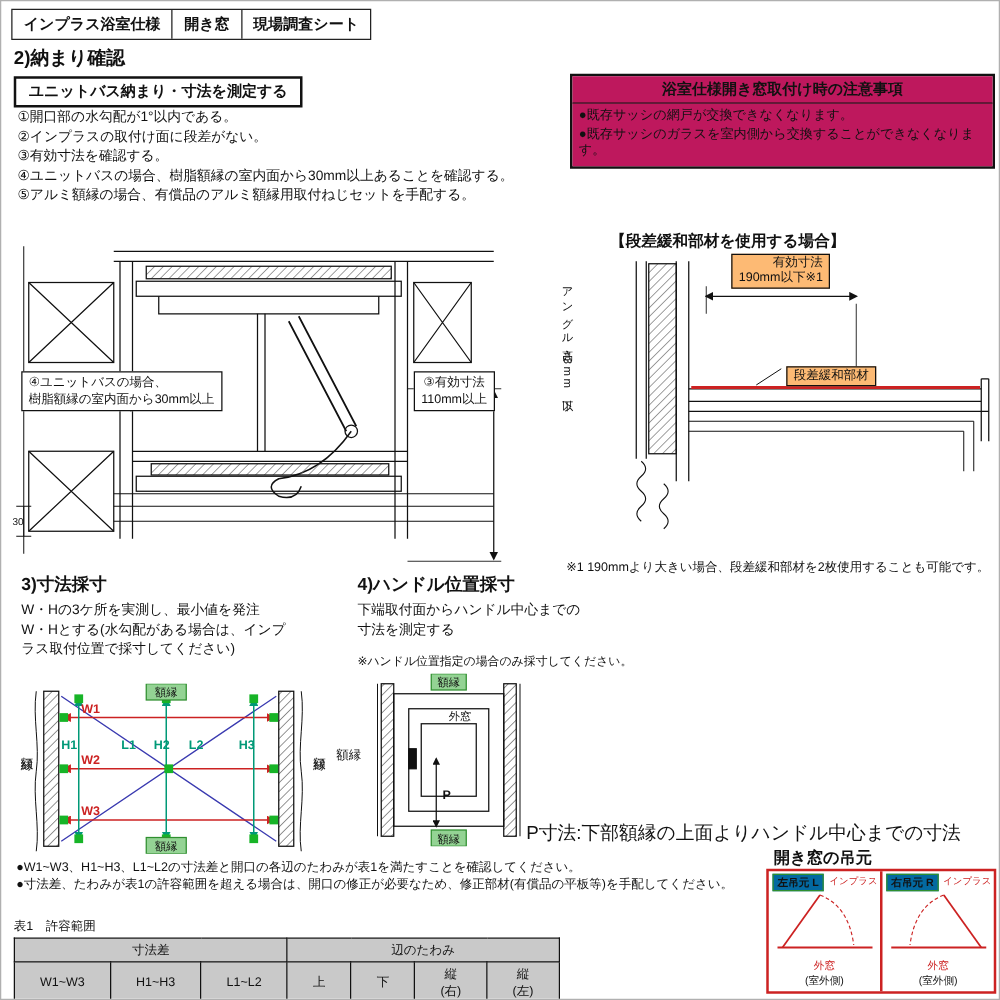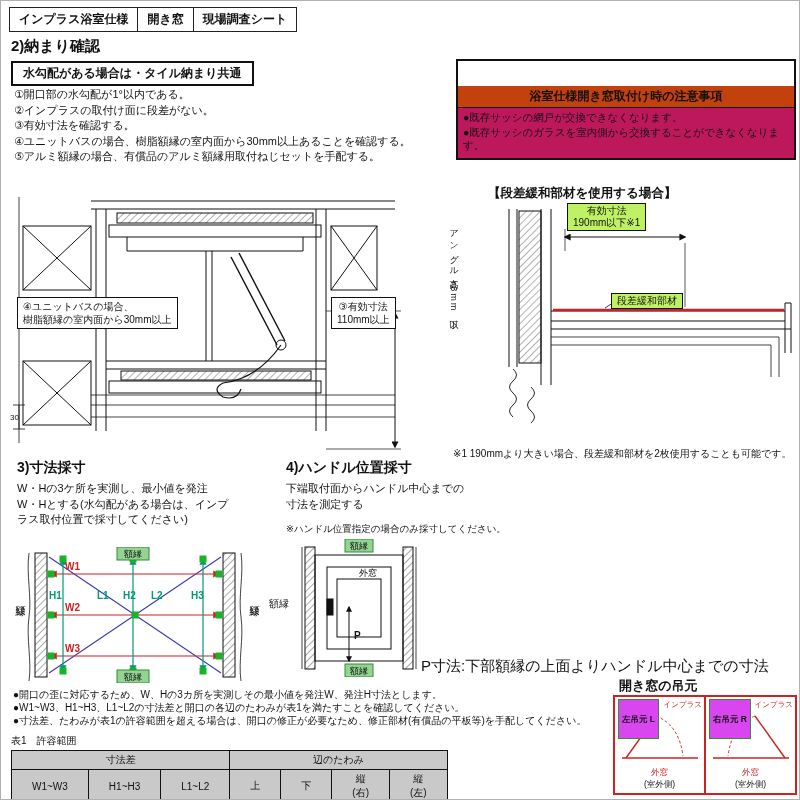--- a/index.html
+++ b/index.html
@@ -9,54 +9,54 @@
           overflow:hidden; border:1px solid #b0b0b0; }
   .abs { position:absolute; }
   .title-box { display:flex; border:1px solid #222; background:#fff; }
   .title-seg { padding:3px 9px; font-size:12px; font-weight:bold; border-right:1px solid #222; white-space:nowrap; }
   .title-seg:last-child { border-right:none; }
   .h-main { font-size:15px; font-weight:bold; }
   .h-sub { font-size:14px; font-weight:bold; }
   .subhead-box { border:2px solid #111; padding:2px 10px; font-weight:bold; font-size:12px; background:#fff; white-space:nowrap; }
   .check-list div { font-size:11px; line-height:15.5px; white-space:nowrap; }
   .notice { width:340px; border:2px solid #111; }
-  .notice-head { background:#c2410c; border-bottom:1.5px solid #111; text-align:center; font-weight:bold; font-size:12px; padding:2px 0;margin-top:25px; }
+  .notice-head { background:#be185d; border-bottom:1.5px solid #111; text-align:center; font-weight:bold; font-size:12px; padding:2px 0; }
   .notice-body { background:#be185d; padding:3px 5px 4px 5px; }
   .notice-body div { font-size:10.5px; line-height:13.5px; margin-bottom:1px; }
   .callout { border:1.5px solid #111; background:#fff; font-size:10px; line-height:13px; padding:2px 5px; white-space:nowrap; }
-  .label-box { border:1px solid #111; background:#bef264; font-size:10px; line-height:12px; padding:1px 5px; text-align:center; white-space:nowrap; }
+  .label-box { border:1px solid #111; background:#fdba74; font-size:10px; line-height:12px; padding:1px 5px; text-align:right; white-space:nowrap;margin-left:18px; }
   .note-small { font-size:10px; white-space:nowrap; }
   .desc div { font-size:11px; line-height:15.5px; white-space:nowrap; }
   .vtext { writing-mode:vertical-rl; font-size:10px; letter-spacing:2px; white-space:nowrap; }
   .bullets div { font-size:10px; line-height:13px; white-space:nowrap; }
   .tbl { border-collapse:collapse; font-size:10px; background:#fff; }
   .tbl td { border:1px solid #111; text-align:center; padding:2px 20px; }
   .tbl .hd { background:#c9c9c9; }
   .hinge-box { border:2px solid #cc2222; display:flex; background:#fff; }
   .hinge-cell { position:relative; flex:1; }
   .hinge-cell.second { border-left:2px solid #cc2222; }
-  .hinge-tag { position:absolute; top:2px; left:3px; background:#d946ef; border:1px solid #2f8f2f; font-size:8.5px; line-height:10px; padding:14px 3px; font-weight:bold; white-space:nowrap; z-index:2; }
+  .hinge-tag { position:absolute; top:2px; left:3px; background:#0369a1; border:1px solid #2f8f2f; font-size:8.5px; line-height:10px; padding:1px 3px; font-weight:bold; white-space:nowrap; z-index:2; }
   .hinge-inplus { position:absolute; top:3px; right:2px; color:#cc2222; font-size:7.5px; white-space:nowrap; z-index:2; }
   .hinge-outer { position:absolute; bottom:14px; left:0; right:0; text-align:center; color:#cc2222; font-size:8.5px; }
   .hinge-outside { position:absolute; bottom:2px; left:0; right:0; text-align:center; font-size:8.5px; color:#111; }
   svg text { font-family:"Liberation Sans","DejaVu Sans",sans-serif; }
 </style>
 </head>
 <body>
 
 <div class="page">
 
   <div class="abs title-box" style="left:8px;top:6px">
     <div class="title-seg">インプラス浴室仕様</div>
     <div class="title-seg">開き窓</div>
     <div class="title-seg">現場調査シート</div>
   </div>
 
   <div class="abs h-main" style="left:10px;top:36px">2)納まり確認</div>
-  <div class="abs subhead-box" style="left:10px;top:60px">水勾配がある場合は・タイル納まり共通</div>
+  <div class="abs subhead-box" style="left:10px;top:60px">ユニットバス納まり・寸法を測定する</div>
 
   <div class="abs check-list" style="left:13px;top:86px">
     <div>①開口部の水勾配が1°以内である。</div>
     <div>②インプラスの取付け面に段差がない。</div>
     <div>③有効寸法を確認する。</div>
     <div>④ユニットバスの場合、樹脂額縁の室内面から30mm以上あることを確認する。</div>
     <div>⑤アルミ額縁の場合、有償品のアルミ額縁用取付ねじセットを手配する。</div>
   </div>
 
   <div class="abs notice" style="left:455px;top:58px">
@@ -249,21 +249,20 @@
     <rect x="44" y="0" width="28" height="13" fill="#94d394" stroke="#2f8f2f"></rect>
     <text x="58" y="10" font-size="9" text-anchor="middle" fill="#111">額縁</text>
     <rect x="44" y="125" width="28" height="13" fill="#94d394" stroke="#2f8f2f"></rect>
     <text x="58" y="135" font-size="9" text-anchor="middle" fill="#111">額縁</text>
   </svg>
   <div class="abs" style="left:268px;top:596px;font-size:10px">額縁</div>
 
   <div class="abs" style="left:420px;top:656px;font-size:15px;white-space:nowrap">P寸法:下部額縁の上面よりハンドル中心までの寸法</div>
 
   <div class="abs bullets" style="left:12px;top:687px">
-    <div>●開口の歪に対応するため、W、Hの3カ所を実測しその最小値を発注W、発注H寸法とします。</div>
     <div>●W1~W3、H1~H3、L1~L2の寸法差と開口の各辺のたわみが表1を満たすことを確認してください。</div>
     <div>●寸法差、たわみが表1の許容範囲を超える場合は、開口の修正が必要なため、修正部材(有償品の平板等)を手配してください。</div>
   </div>
 
   <div class="abs" style="left:10px;top:733px">
     <div style="font-size:10px;margin-bottom:2px">表1　許容範囲</div>
     <table class="tbl">
       <tbody>
           <tr>
         <td class="hd" colspan="3">寸法差</td>

